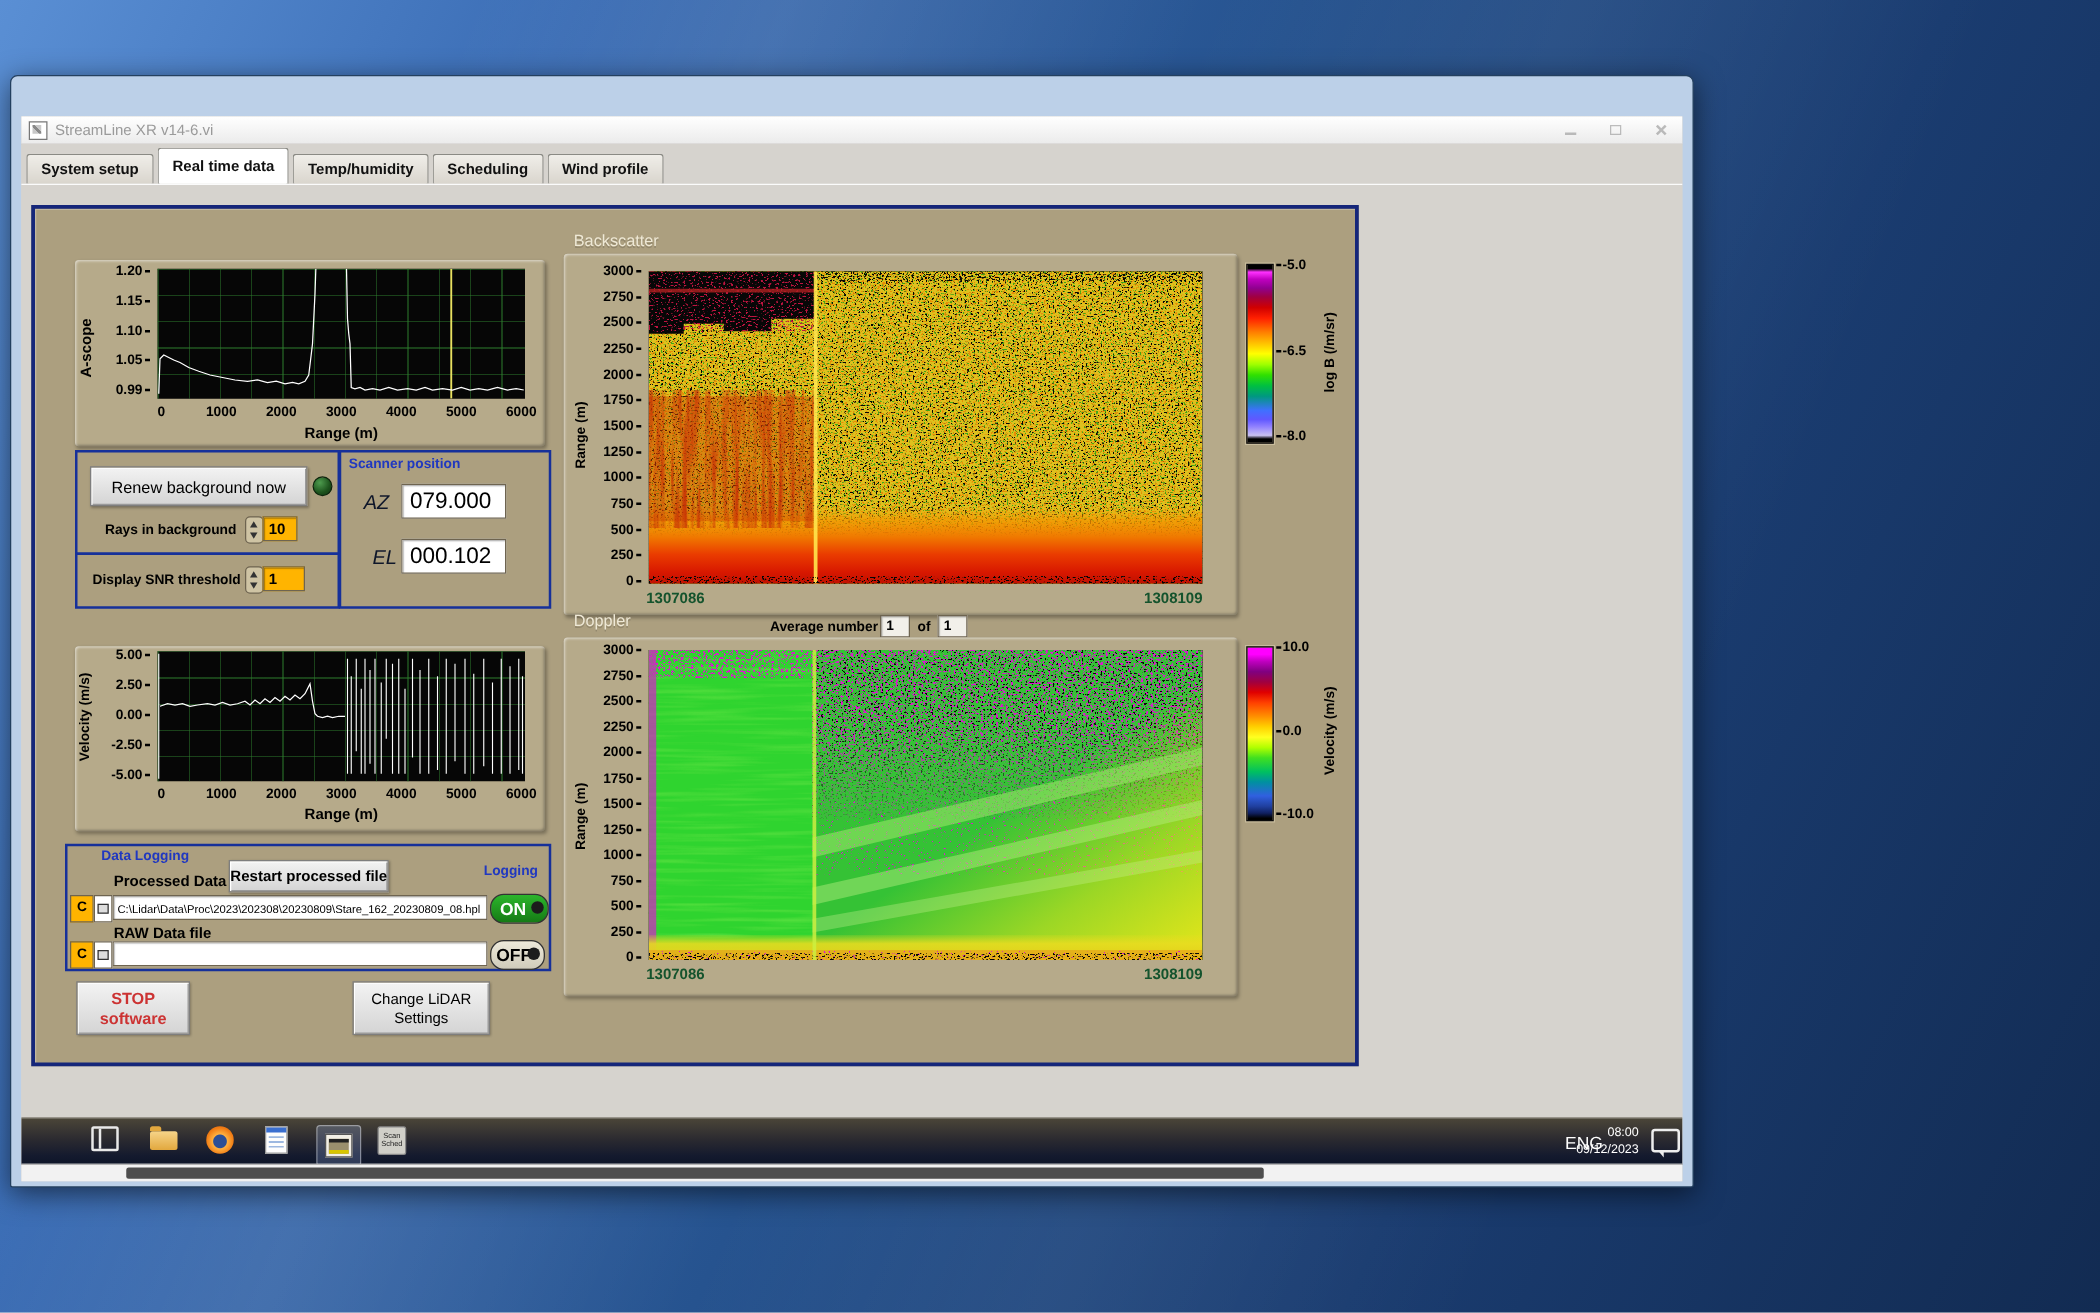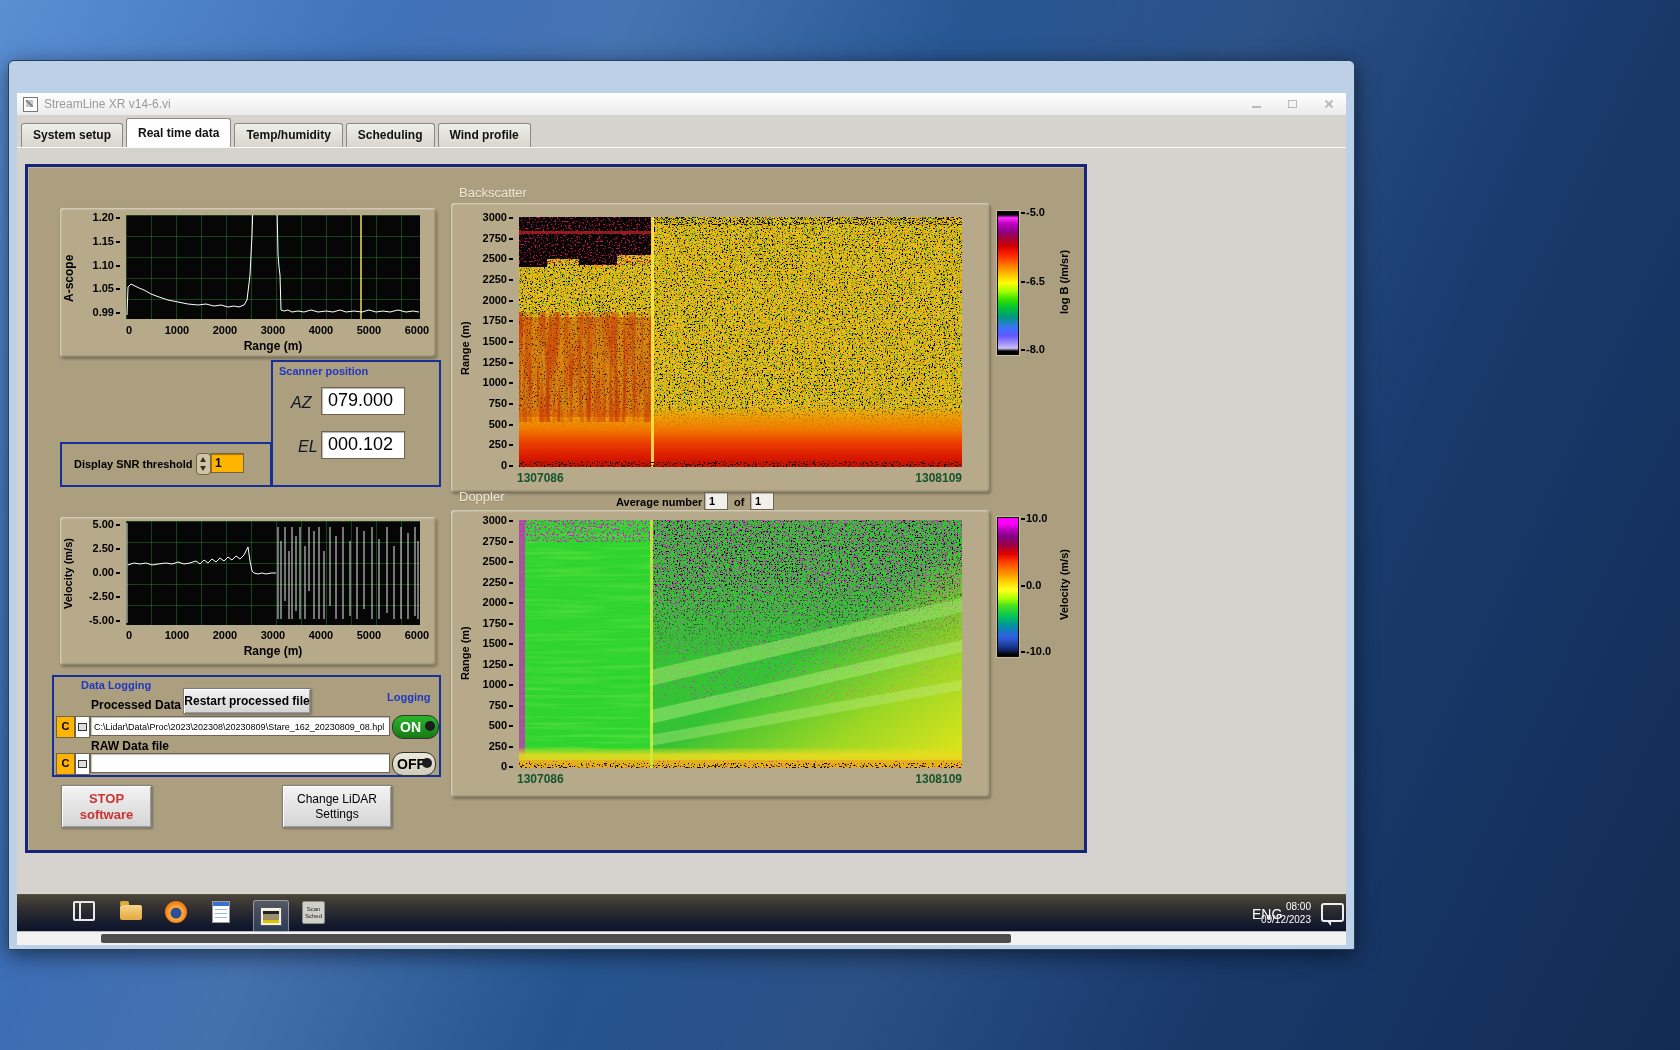--- a/index.html
+++ b/index.html
@@ -255,20 +255,27 @@
                 <span class="tick">1000</span>
                 <span class="tick">2000</span>
                 <span class="tick">3000</span>
                 <span class="tick">4000</span>
                 <span class="tick">5000</span>
                 <span class="tick">6000</span>
               </div>
             <div class="axlab abs" style="left:143px;top:131px;width:140px">Range (m)</div>
           </div>
 
+          <div class="bluebox" style="left:32px;top:193px;width:208px;height:80px">
+            <div class="lvbtn" style="left:10px;top:11px;width:172px;height:30px;font-size:13px">Renew background now</div>
+            <div class="led" style="left:188px;top:19px"></div>
+            <span class="boldlab" style="left:22px;top:56px">Rays in background</span>
+            <div class="spin" style="left:134px;top:51px"></div>
+            <div class="ofield" style="left:148px;top:51px;width:28px;height:20px">10</div>
+          </div>
           <div class="bluebox" style="left:32px;top:275px;width:208px;height:41px">
             <span class="boldlab" style="left:12px;top:14px">Display SNR threshold</span>
             <div class="spin" style="left:134px;top:9px"></div>
             <div class="ofield" style="left:148px;top:9px;width:34px;height:20px">1</div>
           </div>
 
           <div class="bluebox" style="left:243px;top:193px;width:166px;height:123px">
             <span class="bluelab" style="left:6px;top:3px">Scanner position</span>
             <span class="biglab" style="left:18px;top:32px">AZ</span>
             <div class="wfield azel" style="left:48px;top:25px;width:84px;height:28px">079.000</div>

